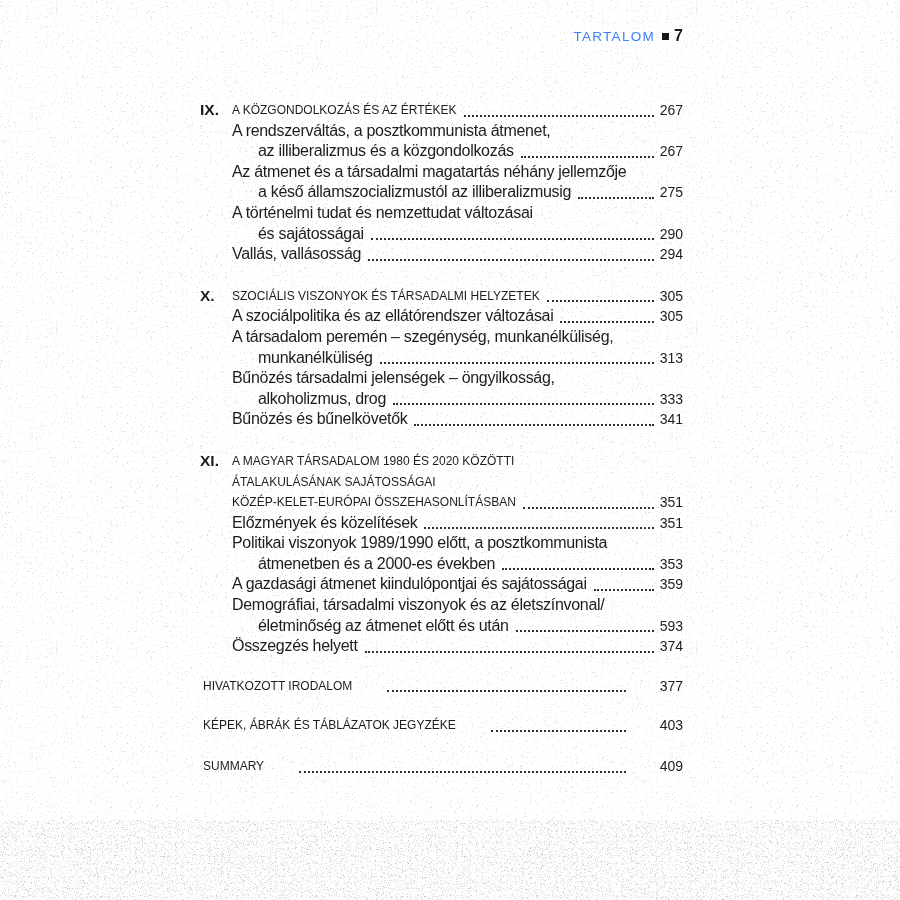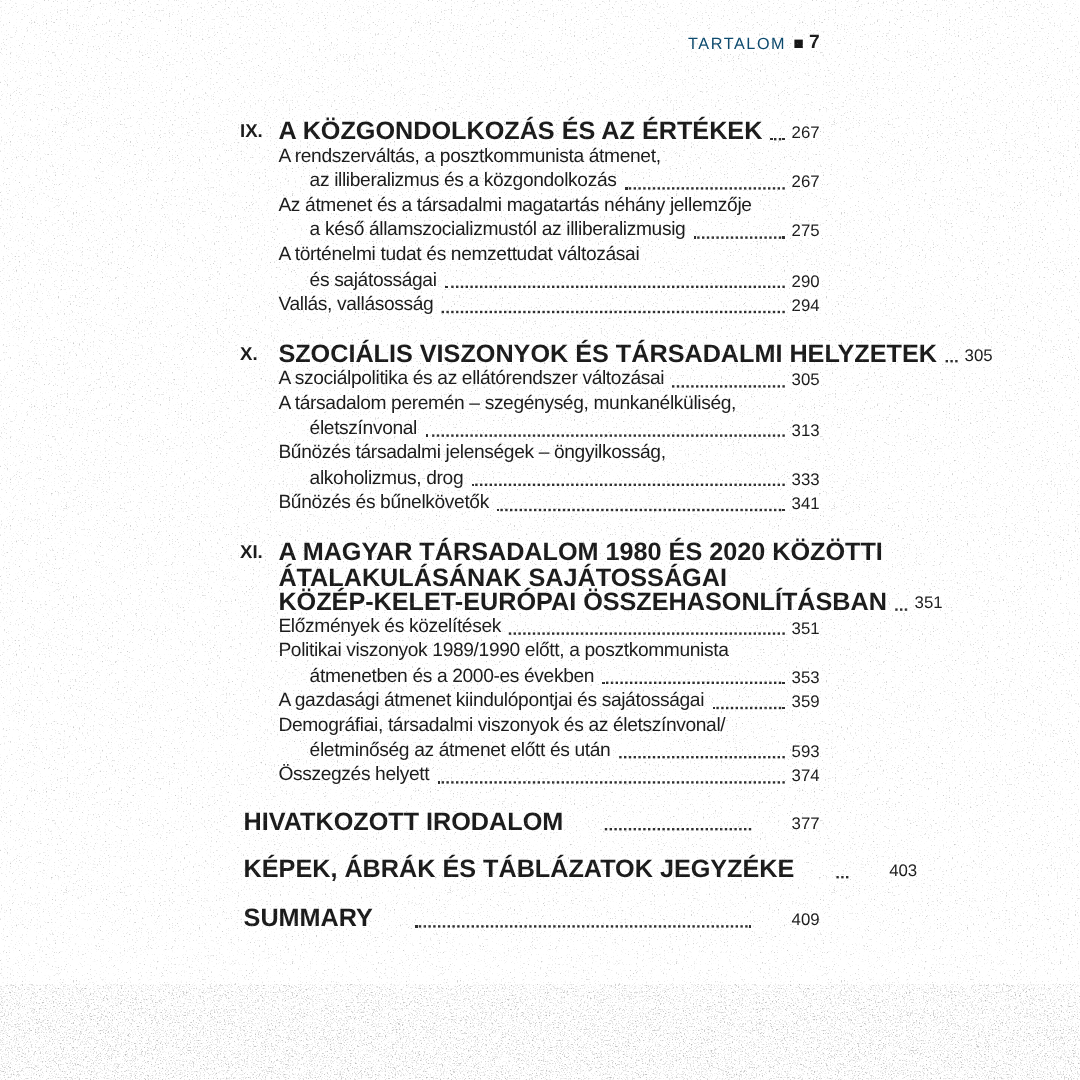--- a/index.html
+++ b/index.html
@@ -11,40 +11,40 @@
     overflow: hidden;
     font-family: "Liberation Sans", sans-serif;
     color: #1b1b1b;
   }
   
   .header {
     position: absolute;
     top: 27px; right: 217px;
     display: flex; align-items: center;
   }
-  .header-title { font-size: 13.5px; letter-spacing: 1.3px; font-weight: 400; color: #0c4a6e; }
+  .header-title { font-size: 13.5px; letter-spacing: 1.3px; font-weight: 400; color: #3b82f6; }
   .header-sq { width: 7px; height: 7px; background: #161616; margin: 1px 5px 0 7px; }
   .header-page { font-size: 16px; font-weight: 700; }
 
   
   .toc { position: absolute; left: 232px; top: 77px; width: 451px; margin-top: 23px; }
   .toc-section { position: relative; }
   .toc-section + .toc-section { margin-top: 21px; }
   .numeral {
     position: absolute; left: -32px; top: 0;
     font-weight: 700; font-size: 15.5px; line-height: 20.6px;
   }
   .row {
     display: flex; align-items: flex-end;
     height: 20.6px; line-height: 20.6px;
     font-size: 16px; letter-spacing: -0.3px;
     white-space: nowrap;
   }
   .txt { flex: 0 0 auto; }
-  .bold { font-weight: 700; font-size: 21px; letter-spacing: 0; }
+  .bold { font-weight: 400; font-size: 12px; letter-spacing: 0; }
   .ind { padding-left: 26px; }
   .leader {
     flex: 1 1 auto; min-width: 10px;
     border-bottom: 2px dotted #2e2e2e;
     margin: 0 6px 4px 7px;
   }
   .pg { flex: 0 0 auto; font-size: 14px; letter-spacing: 0; }
 
   
   .back { margin-left: -29px; gap: 28px; }
@@ -115,21 +115,21 @@
       </div>
       <div class="row">
         <span class="txt">A szociálpolitika és az ellátórendszer változásai</span>
         <span class="leader"></span>
         <span class="pg">305</span>
       </div>
       <div class="row">
         <span class="txt">A társadalom peremén – szegénység, munkanélküliség,</span>
       </div>
       <div class="row">
-        <span class="txt ind">életszínvonal</span>
+        <span class="txt ind">munkanélküliség</span>
         <span class="leader"></span>
         <span class="pg">313</span>
       </div>
       <div class="row">
         <span class="txt">Bűnözés társadalmi jelenségek – öngyilkosság,</span>
       </div>
       <div class="row">
         <span class="txt ind">alkoholizmus, drog</span>
         <span class="leader"></span>
         <span class="pg">333</span>

